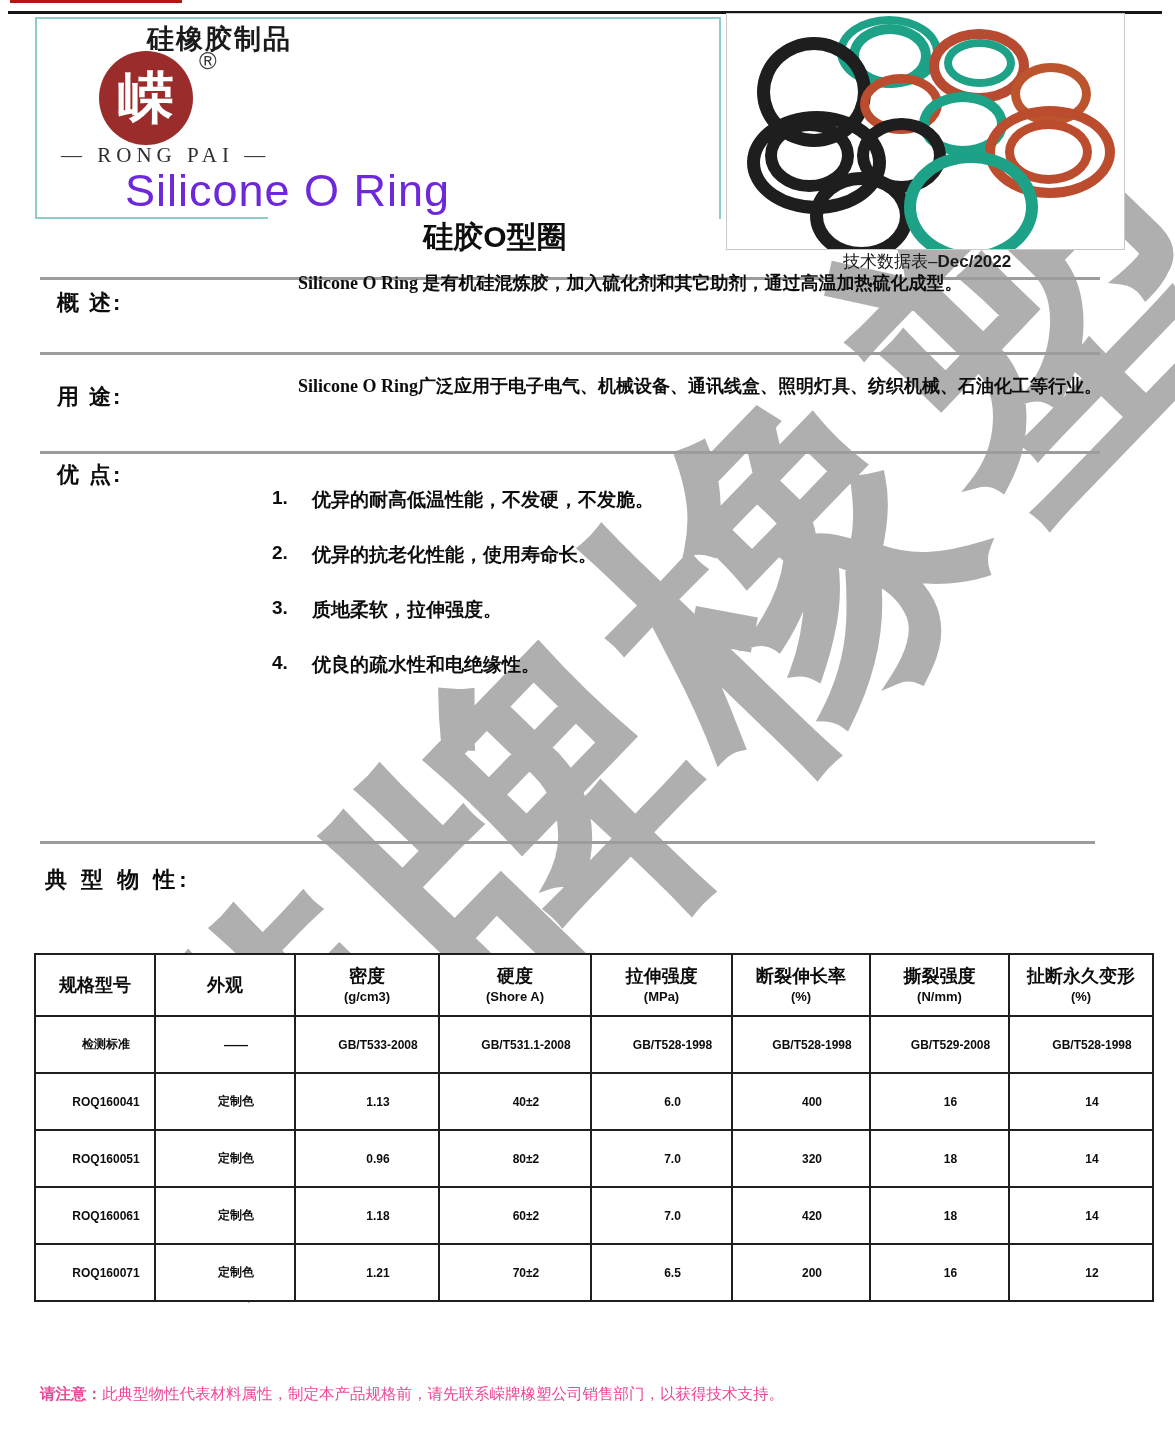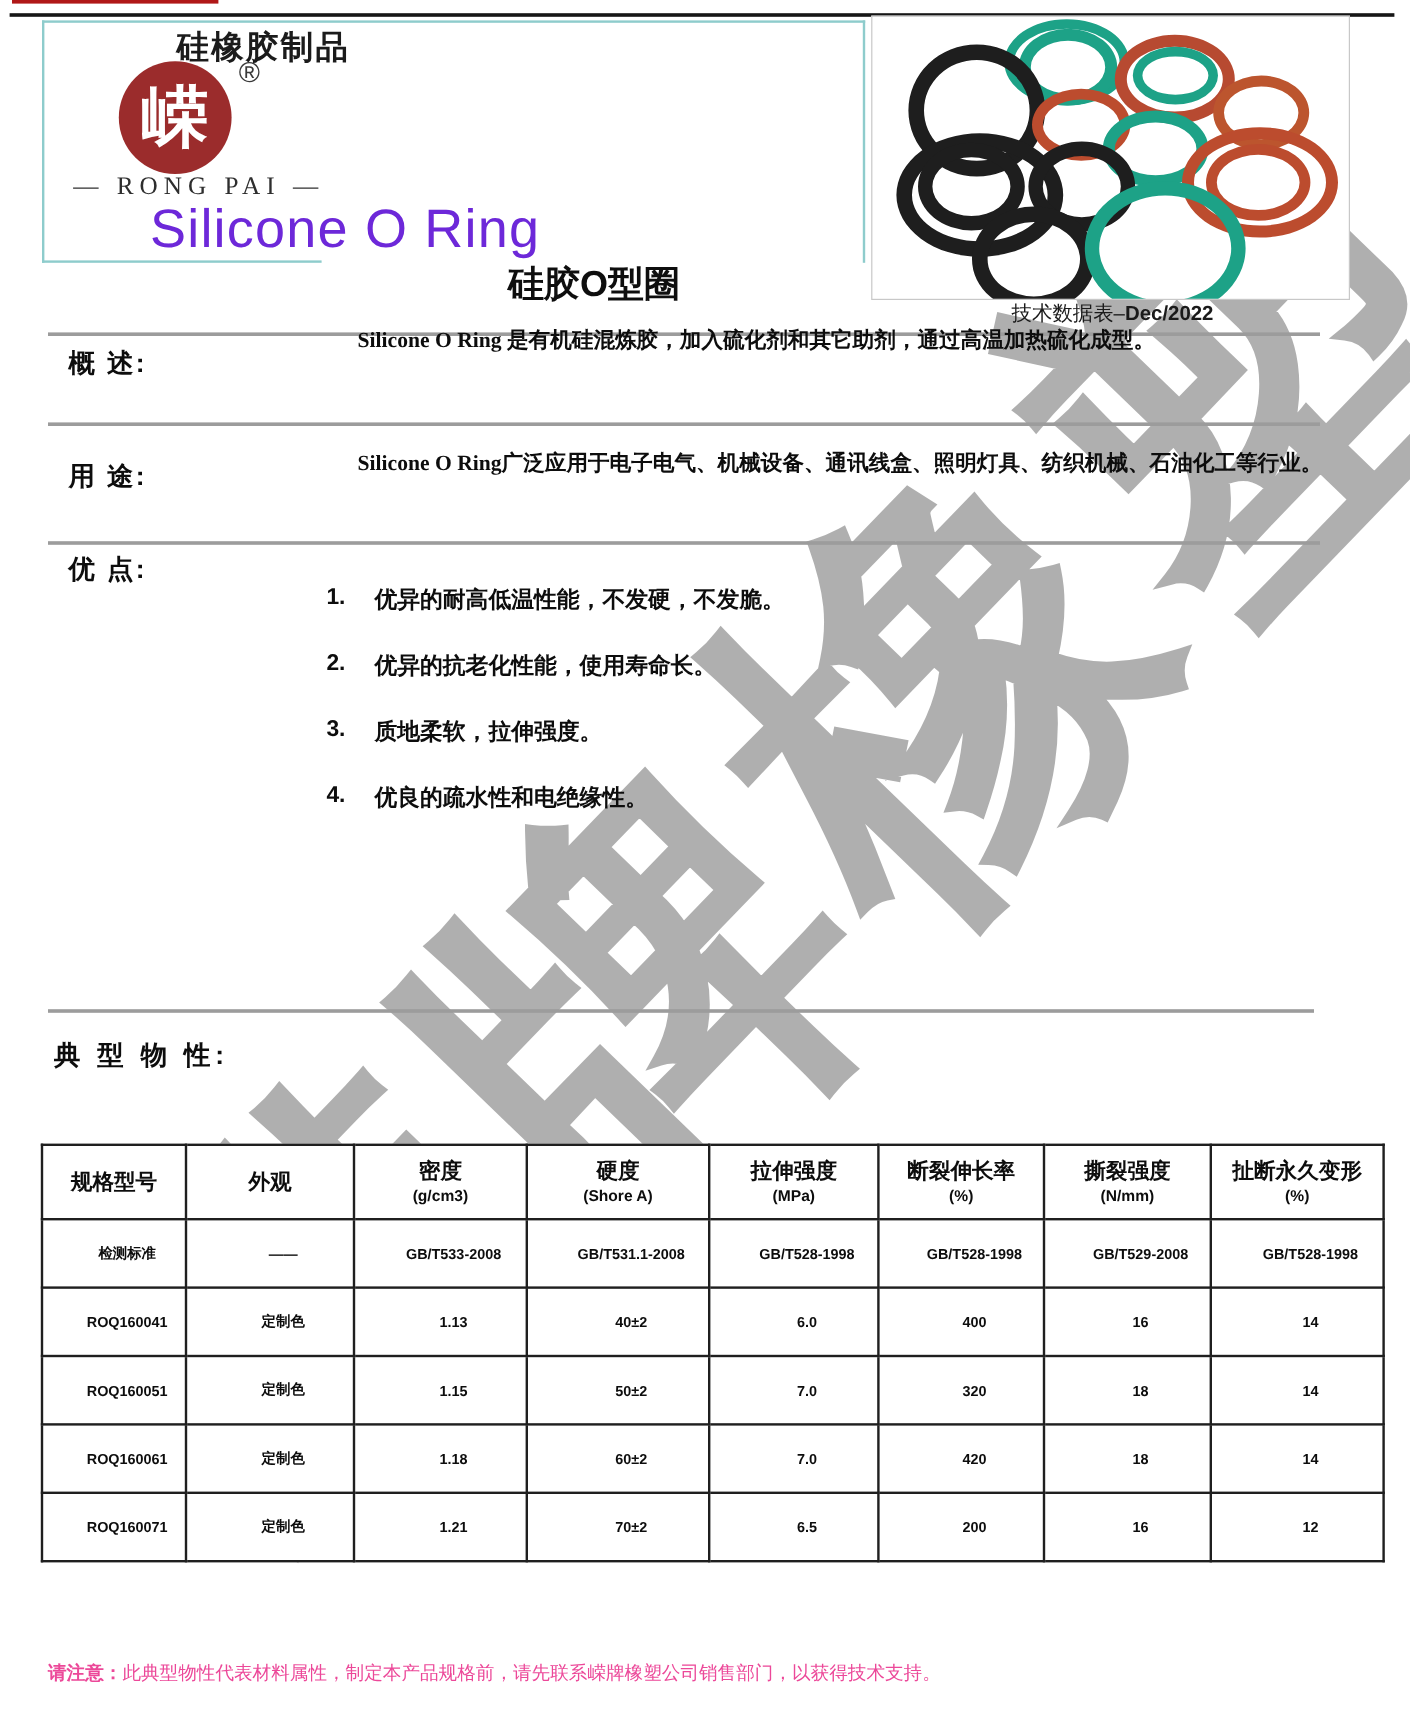--- a/index.html
+++ b/index.html
@@ -184,22 +184,22 @@
       <td>1.13</td>
       <td>40±2</td>
       <td>6.0</td>
       <td>400</td>
       <td>16</td>
       <td>14</td>
     </tr>
     <tr>
       <td>ROQ160051</td>
       <td>定制色</td>
-      <td>1.15</td>
-      <td>50±2</td>
+      <td>0.96</td>
+      <td>80±2</td>
       <td>7.0</td>
       <td>320</td>
       <td>18</td>
       <td>14</td>
     </tr>
     <tr>
       <td>ROQ160061</td>
       <td>定制色</td>
       <td>1.18</td>
       <td>60±2</td>

